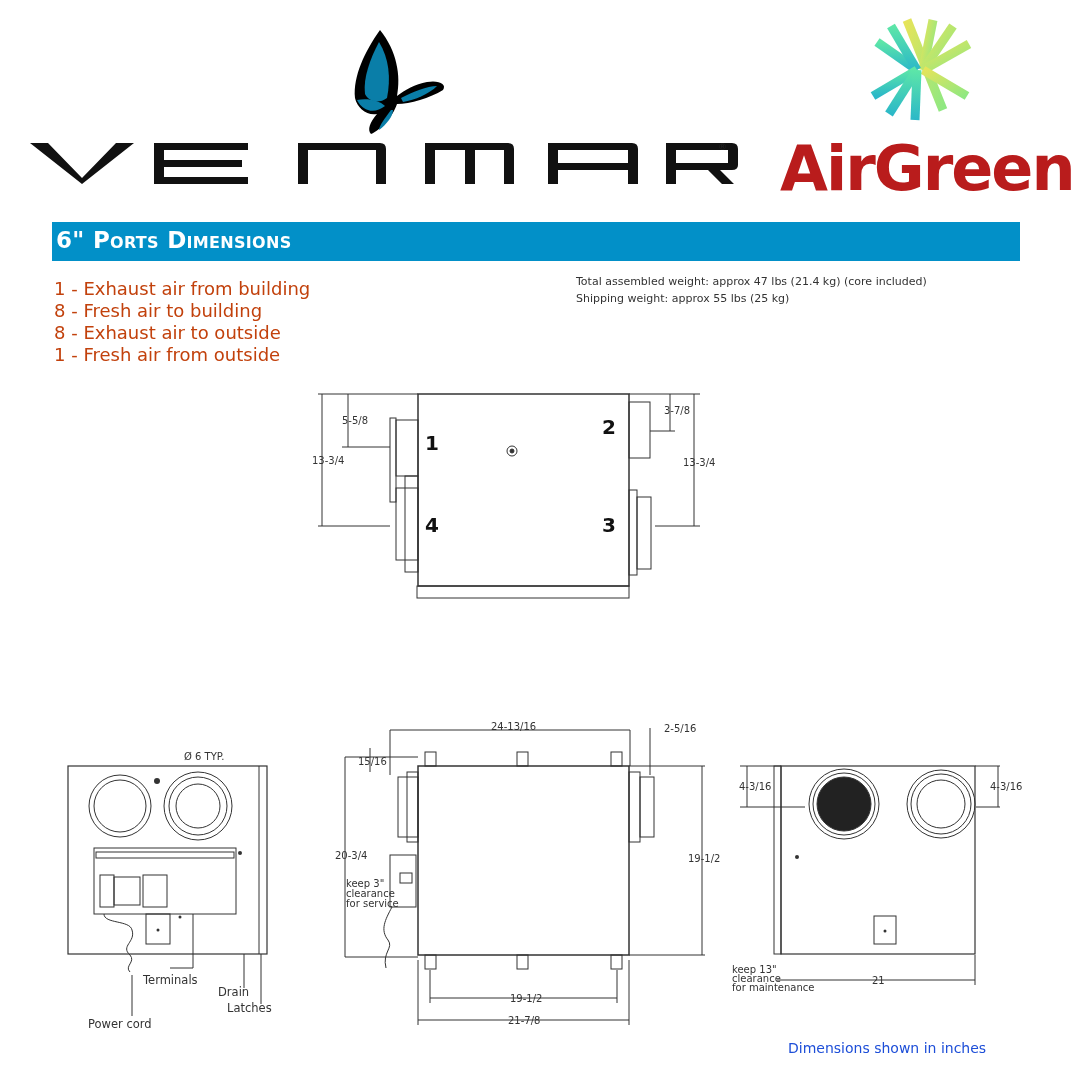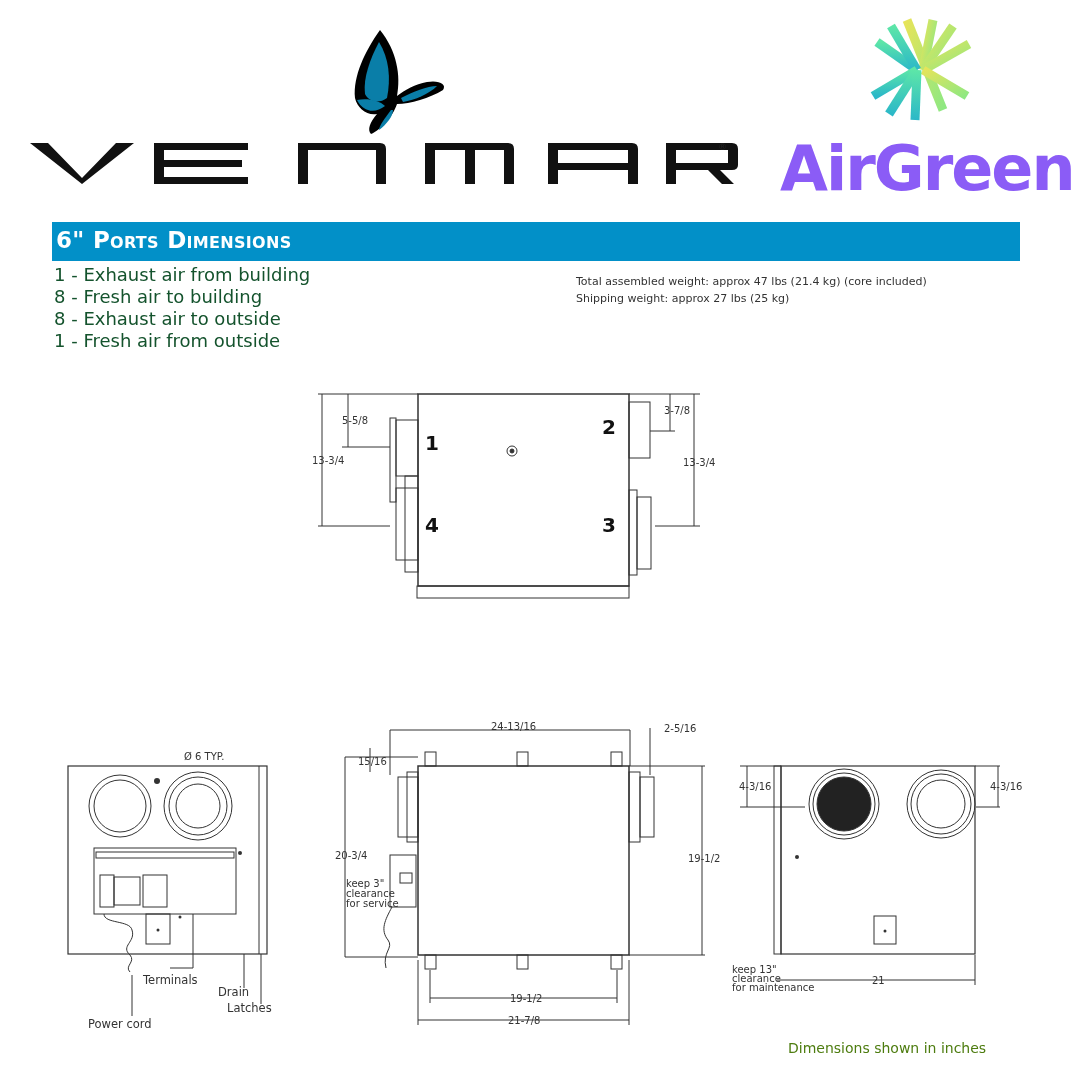--- a/index.html
+++ b/index.html
@@ -1,25 +1,25 @@
 <!DOCTYPE html>
 <html><head>
 <meta charset="utf-8">
 <style>
   html,body{margin:0;padding:0;background:#fff;}
   body{width:1080px;height:1080px;position:relative;overflow:hidden;font-family:"DejaVu Sans",sans-serif;color:#222;}
   .abs{position:absolute;}
   .butterfly{left:335px;top:26px;width:120px;height:112px;}
-  .airgreen-word{left:780px;top:138px;font-family:"DejaVu Sans",sans-serif;font-weight:bold;font-size:62px;color:#8b5cf6;letter-spacing:-2px;line-height:1;}
+  .airgreen-word{left:780px;top:138px;font-family:"DejaVu Sans",sans-serif;font-weight:bold;font-size:62px;color:#b91c1c;letter-spacing:-2px;line-height:1;}
   .banner{left:52px;top:222px;width:968px;height:39px;background:#0290c8;}
   .banner-title{left:56px;top:226px;color:#fff;font-weight:bold;font-size:23px;font-family:"DejaVu Sans",sans-serif;letter-spacing:0.3px;font-variant:small-caps;line-height:28px;}
-  .legend{left:54px;top:264px;font-size:18px;line-height:22px;color:#14532d;font-family:"DejaVu Sans",sans-serif;}
+  .legend{left:54px;top:278px;font-size:18px;line-height:22px;color:#c2410c;font-family:"DejaVu Sans",sans-serif;}
   .legend div{white-space:nowrap;}
   .weights{left:576px;top:273px;font-size:11px;line-height:17px;color:#333;white-space:nowrap;}
-  .footer-note{left:788px;top:1040px;font-size:14px;color:#4d7c0f;}
+  .footer-note{left:788px;top:1040px;font-size:14px;color:#1d4ed8;}
   .dim{font-family:"DejaVu Sans",sans-serif;font-size:10px;fill:#333;}
   .lbl{font-family:"DejaVu Sans",sans-serif;font-size:11.5px;fill:#333;}
   .num{font-family:"DejaVu Sans",sans-serif;font-size:20px;font-weight:bold;fill:#111;}
   svg{position:absolute;left:0;top:0;}
 </style>
 </head>
 <body>
 
 <svg class="butterfly abs" style="left:335px;top:26px;" width="120" height="112" viewBox="0 0 120 112">
   <path d="M45 4 C30 25,18 50,20 72 C22 82,32 90,42 88 C35 96,32 104,36 108 C46 104,58 90,62 78 C75 78,95 72,108 64 C112 58,104 54,92 56 C80 58,70 64,62 70 C66 50,62 25,45 4Z" fill="#000"></path>
@@ -79,21 +79,21 @@
 
 <div class="abs legend">
   <div>1 - Exhaust air from building</div>
   <div>8 - Fresh air to building</div>
   <div>8 - Exhaust air to outside</div>
   <div>1 - Fresh air from outside</div>
 </div>
 
 <div class="abs weights">
   <div>Total assembled weight: approx 47 lbs (21.4 kg) (core included)</div>
-  <div>Shipping weight: approx 27 lbs (25 kg)</div>
+  <div>Shipping weight: approx 55 lbs (25 kg)</div>
 </div>
 
 <svg width="1080" height="1080" viewBox="0 0 1080 1080" style="pointer-events:none;">
   <g fill="none" stroke="#333" stroke-width="1">
 
     <g>
       <rect x="418" y="394" width="211" height="192" stroke-width="1.5"></rect>
       <rect x="417" y="586" width="212" height="12"></rect>
       <rect x="396" y="420" width="22" height="56"></rect>
       <rect x="390" y="418" width="6" height="84"></rect>

